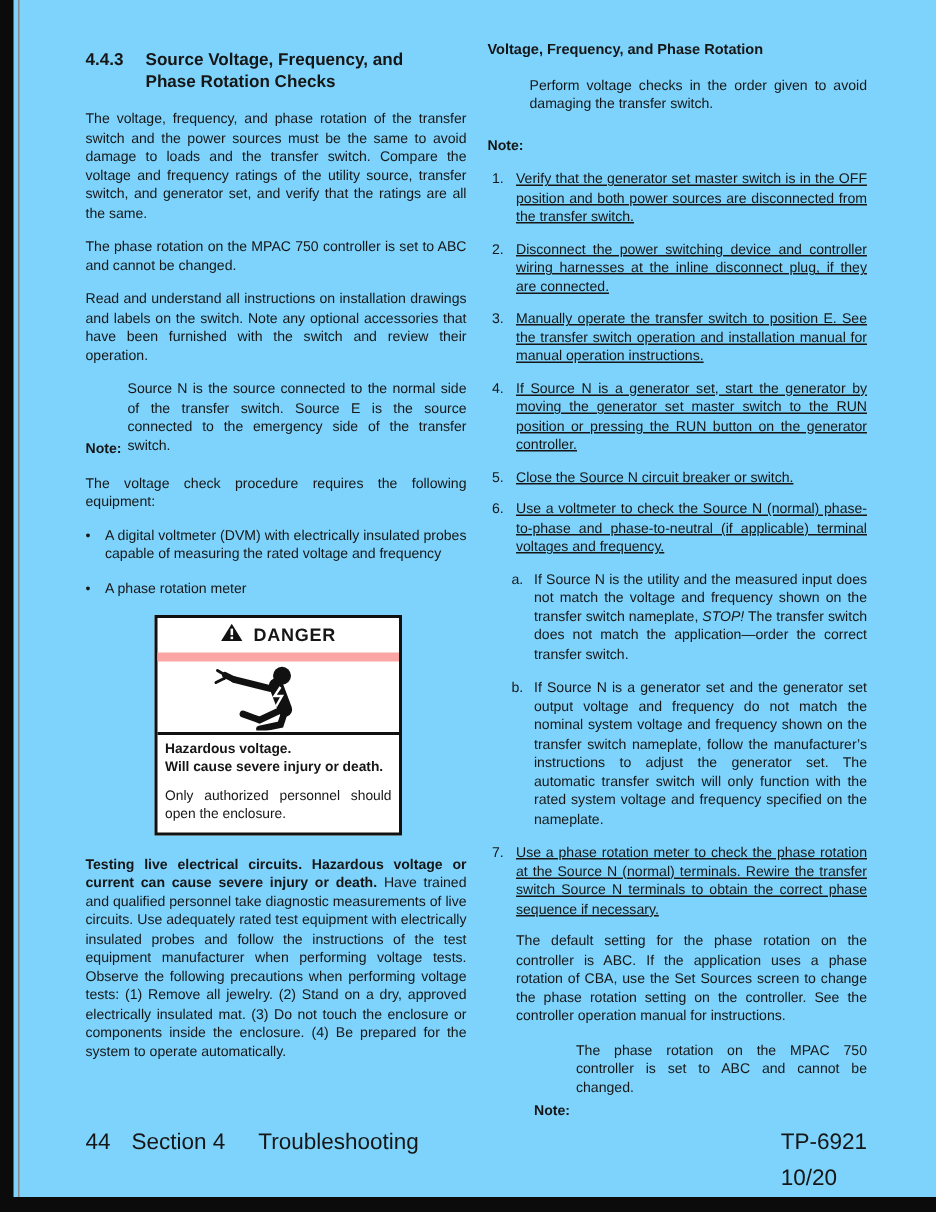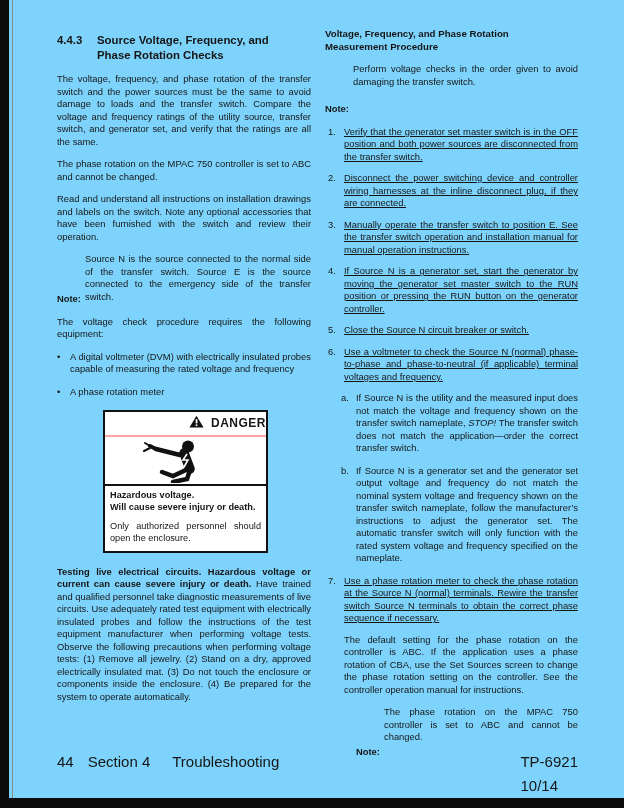--- a/index.html
+++ b/index.html
@@ -22,23 +22,23 @@
 
   .note-row{display:flex;margin:0 0 10px 0;}
   .note-label{font-weight:bold;width:28px;flex:none;margin-top:40px;}
   .note-text{flex:1;text-align:justify;}
 
   .bullet-row{display:flex;margin:0 0 10px 0;}
   .bullet-glyph{width:13px;flex:none;}
   .bullet-text{flex:1;text-align:justify;}
 
   .danger-box{width:161px;margin:12px 0 13px 46px;border:2px solid #111;background:#fff;}
-  .danger-head{display:flex;align-items:center;justify-content:flex-end;gap:7px;
+  .danger-head{display:flex;align-items:center;justify-content:center;gap:7px;
                font-weight:bold;font-size:12px;letter-spacing:.5px;padding:3px 0 2px;
-               border-bottom:2px solid #fca5a5;}
+               border-bottom:6px solid #fca5a5;}
   .danger-art{height:47px;display:flex;align-items:center;justify-content:center;
               border-bottom:2px solid #111;}
   .danger-text{padding:4px 5px 6px;font-size:9.2px;line-height:1.3;}
   .danger-only{margin-top:7px;text-align:justify;}
 
   .rc-heading{font-weight:bold;font-size:9.7px;line-height:1.3;margin:0 0 10px 0;}
 
   .step{display:flex;margin:0 0 9px 0;}
   .step-num{width:16px;flex:none;text-align:left;padding-left:3px;}
   .step-text{flex:1;text-align:justify;text-decoration:underline;}
@@ -128,21 +128,20 @@
 
     <p class="body" style="margin-bottom:0;">
       <span class="b">Testing live electrical circuits.  Hazardous voltage or current can cause severe injury or death.</span>
       <span>Have trained and qualified personnel take diagnostic measurements of live circuits.  Use adequately rated test equipment with electrically insulated probes and follow the instructions of the test equipment manufacturer when performing voltage tests. Observe the following precautions when performing voltage tests:  (1) Remove all jewelry.  (2) Stand on a dry, approved electrically insulated mat.  (3) Do not touch the enclosure or components inside the enclosure.  (4) Be prepared for the system to operate automatically.</span>
     </p>
   </div>
 
   <div class="col col-right">
     <div class="rc-heading">
       <div>Voltage, Frequency, and Phase Rotation</div>
-      <div>Measurement Procedure</div>
     </div>
 
     <div class="note-row">
       <span class="note-label">Note:</span>
       <div class="note-text">Perform voltage checks in the order given to avoid damaging the transfer switch.</div>
     </div>
 
     <div class="step">
       <span class="step-num">1.</span>
       <div class="step-text">Verify that the generator set master switch is in the OFF position and both power sources are disconnected from the transfer switch.</div>
@@ -191,16 +190,16 @@
       <div class="note-text">The phase rotation on the MPAC 750 controller is set to ABC and cannot be changed.</div>
     </div>
   </div>
 
   <div class="footer">
     <span class="footer-page">44</span>
     <span class="footer-sec">Section 4</span>
     <span>Troubleshooting</span>
     <span class="footer-right">
       <span>TP-6921</span>
-      <span>10/14</span>
+      <span>10/20</span>
     </span>
   </div>
 </div>
 
 </body></html>

